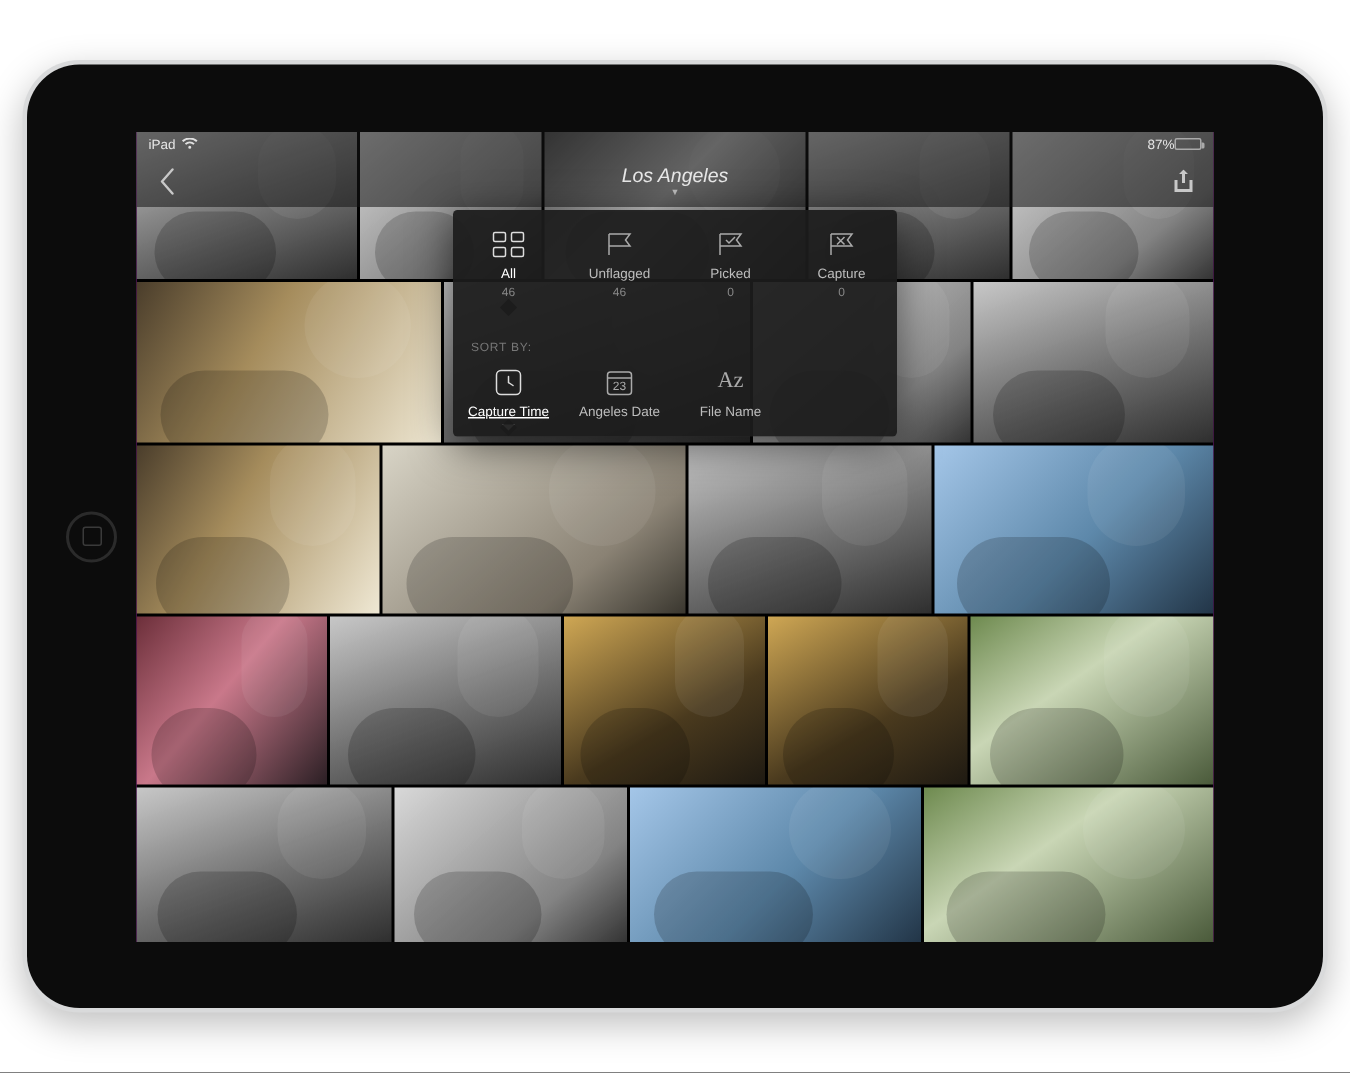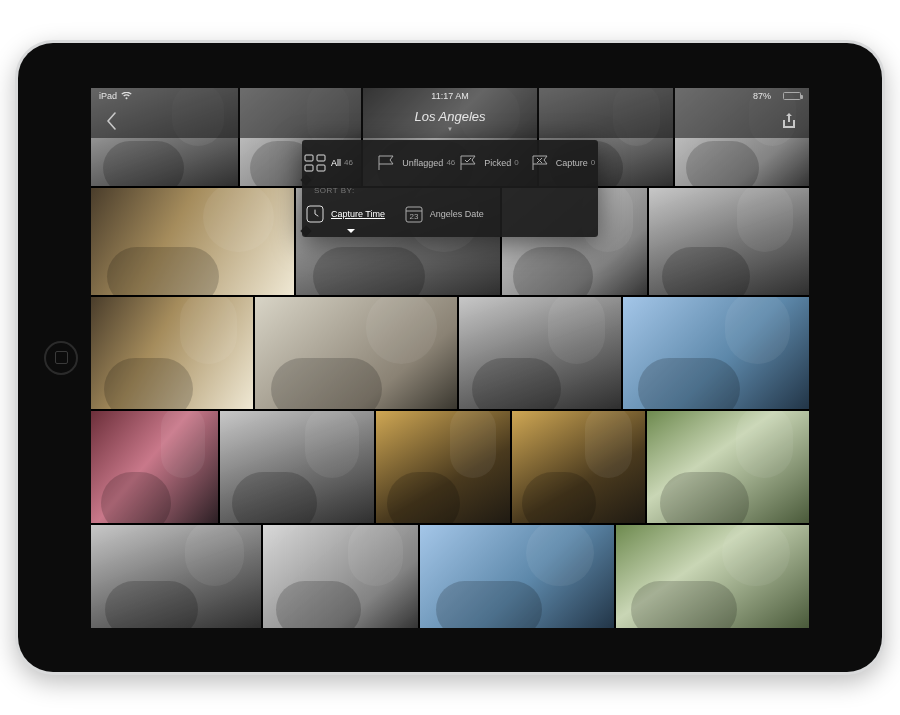--- a/index.html
+++ b/index.html
@@ -66,21 +66,21 @@
     z-index: 40;
     display: flex;
     align-items: center;
     color: #e6e6e6;
     font-size: 9px;
     padding: 0 8px;
     background: rgba(20,20,20,.55);
   }
   .status-bar .left { display:flex; align-items:center; gap:4px;}
   .status-bar .center { position:absolute; left:0; right:0; text-align:center; pointer-events:none;}
-  .status-bar .right { margin-left:auto; display:flex; align-items:center; gap:12px;}
+  .status-bar .right { margin-left:auto; display:flex; align-items:center; gap:0;}
   .battery {
     width: 18px; height: 8px; border:1px solid #aaa; border-radius:1.5px; position:relative;
   }
   .battery::after { content:""; position:absolute; right:-3px; top:2px; width:2px; height:4px; background:#aaa; border-radius:0 1px 1px 0;}
   .battery .fill { height:100%; width:88%; background:#4cd964; }
   
   .nav-bar {
     position: absolute;
     top: 16px; left:0; right:0;
     height: 34px;
@@ -143,21 +143,21 @@
     letter-spacing:.5px;
     color:#777;
     padding: 0 12px 4px;
   }
   .popover .row-items {
     display:flex;
   }
   .popover .item {
     flex:1;
     display:flex;
-    flex-direction:row;
+    flex-direction:column;
     align-items:center;
     justify-content:flex-start;
     gap:3px;
     padding: 4px 0 6px;
     font-size:9px;
     color:#bdbdbd;
     cursor:pointer;
   }
   .popover .item.active { color:#fff; }
   .popover .item .ico {
@@ -225,21 +225,20 @@
 
       <div class="status-bar">
         <div class="left">
           <span>iPad</span>
           <span>
             <svg width="11" height="8" viewBox="0 0 11 8">
                 <path d="M5.5 7.2a1 1 0 100-2 1 1 0 000 2zM2.2 3.6a5 5 0 016.6 0l-.9.9a3.7 3.7 0 00-4.8 0l-.9-.9zM.3 1.7a7.7 7.7 0 0110.4 0l-.9.9a6.4 6.4 0 00-8.6 0l-.9-.9z" fill="#e0e0e0"></path>
               </svg>
           </span>
         </div>
-        <div class="center">11:17 AM</div>
         <div class="right">
           <span>87%</span>
           <span class="battery"><span class="fill"></span></span>
         </div>
       </div>
 
       <div class="nav-bar">
         <div class="back">
           <svg width="11" height="18" viewBox="0 0 11 18">
               <path d="M9 1L2 9l7 8" stroke="#c8c8c8" stroke-width="1.6" fill="none" stroke-linecap="round" stroke-linejoin="round"></path>
@@ -297,21 +296,21 @@
                   <path d="M4 2h14l-3 4 3 4H4" stroke="#aaa" fill="none"></path>
                   <path d="M4 2v14" stroke="#aaa"></path>
                   <path d="M8 4l5 5M13 4l-5 5" stroke="#aaa"></path>
                 </svg>
             </span>
             <span>Capture</span>
             <span class="count">0</span>
           </div>
         </div>
 
-        <div class="section-label" style="margin-top:6px">SORT BY:</div>
+        <div class="section-label" style="margin-top:22px">SORT BY:</div>
         <div class="row-items sort-row">
           <div class="item active">
             <span class="ico">
               <svg width="22" height="20" viewBox="0 0 22 20">
                   <rect x="3" y="2" width="16" height="16" rx="3" stroke="#ddd" fill="none"></rect>
                   <path d="M11 6v4l3 2" stroke="#ddd" fill="none" stroke-linecap="round"></path>
                 </svg>
             </span>
             <span>Capture Time</span>
             <span class="arrow-under"></span>
@@ -319,19 +318,23 @@
           <div class="item">
             <span class="ico">
               <svg width="22" height="20" viewBox="0 0 22 20">
                   <rect x="3" y="3" width="16" height="15" rx="2" stroke="#aaa" fill="none"></rect>
                   <line x1="3" y1="7" x2="19" y2="7" stroke="#aaa"></line>
                   <text x="11" y="15" text-anchor="middle" font-size="8" fill="#aaa">23</text>
                 </svg>
             </span>
             <span>Angeles Date</span>
           </div>
+          <div class="item">
+            <span class="ico" style="font-size:15px;color:#aaa;font-family:Georgia,serif;">Az</span>
+            <span>File Name</span>
+          </div>
           <div class="item" style="visibility:hidden"></div>
         </div>
       </div>
 
     </div>
   </div>
 </div>
 
 </body></html>

